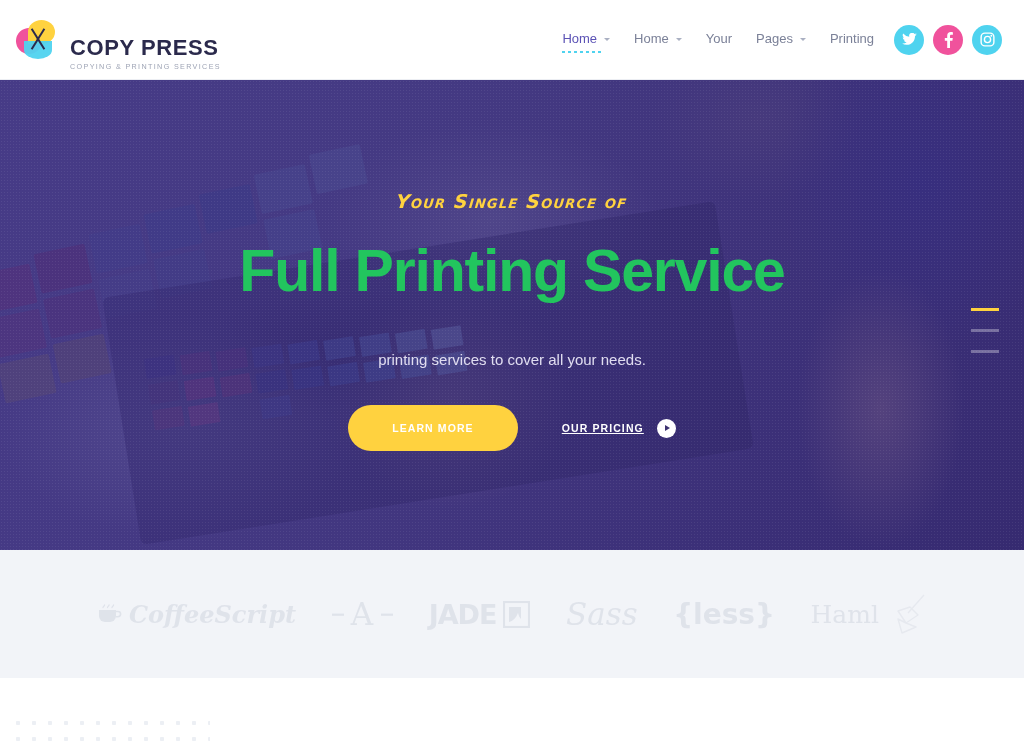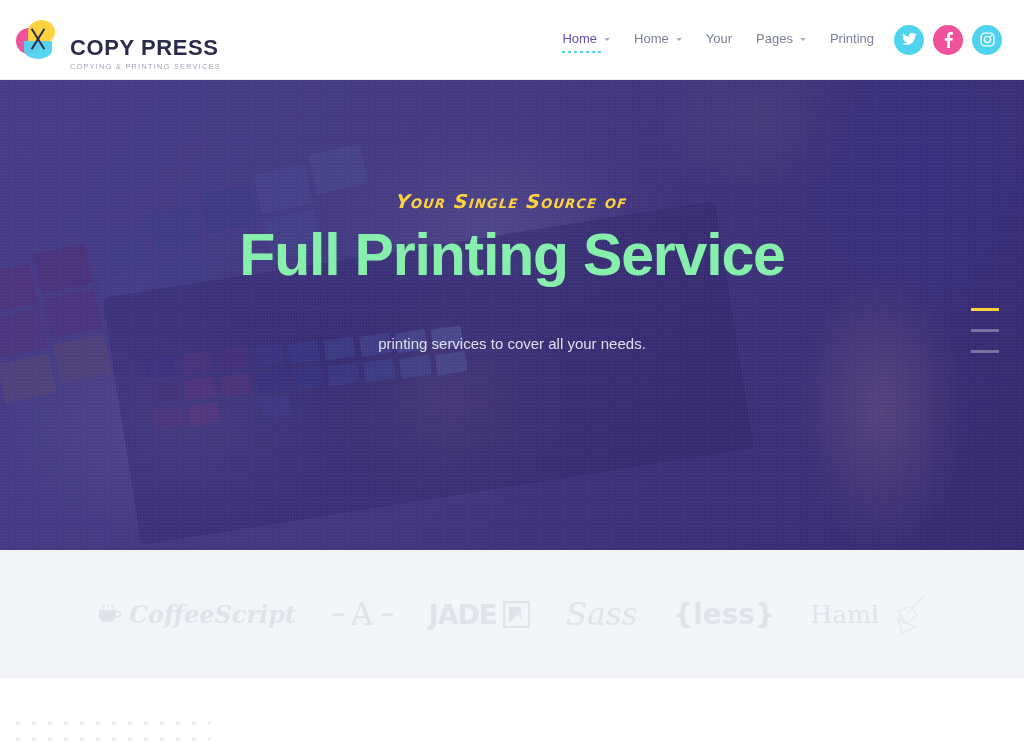--- a/index.html
+++ b/index.html
@@ -231,23 +231,23 @@
     font-style: italic;
     color: #ffd23f;
     letter-spacing: 1.2px;
     font-variant: small-caps;
     text-transform: none;
     transform: skewX(-6deg);
   }
   .hero-title {
     font-size: 59px;
     font-weight: bold;
-    color: #86efac;
+    color: #22c55e;
     letter-spacing: -1.2px;
-    margin-top: 12px;
+    margin-top: 28px;
     line-height: 1.06;
   }
   .hero-sub {
     font-size: 15px;
     color: #e0ddf0;
     line-height: 1.55;
     margin-top: 22px;
   }
   .hero-actions {
     margin-top: 34px;
@@ -459,20 +459,27 @@
   <div class="hero-tint"></div>
   <div class="hero-dots"></div>
 
   <div class="hero-content">
     <div class="hero-kicker">Your Single Source of</div>
     <h1 class="hero-title">Full Printing Service</h1>
     <p class="hero-sub">
       <br>
       <span>printing services to cover all your needs.</span>
     </p>
+    <div class="hero-actions">
+      <button class="btn-primary">LEARN MORE</button>
+      <a class="btn-link" href="#">
+        <span>OUR PRICING</span>
+        <span class="play-circle"></span>
+      </a>
+    </div>
   </div>
 
   <div class="slider-nav">
     <span class="slide-dot active"></span>
     <span class="slide-dot"></span>
     <span class="slide-dot"></span>
   </div>
 </section>
 
 <section class="partners">

